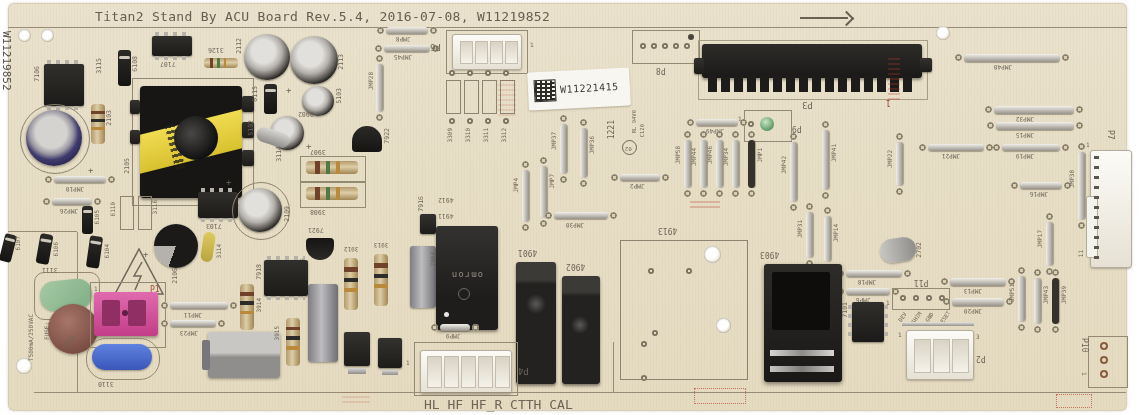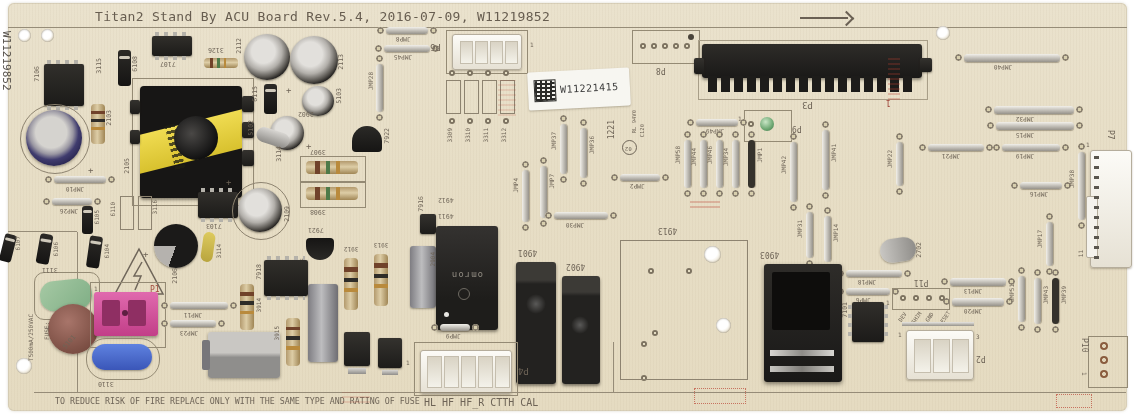--- a/index.html
+++ b/index.html
@@ -69,21 +69,21 @@
       background:repeating-linear-gradient(0deg,rgba(185,60,45,.6) 0 2px,transparent 2px 5px);}
   .redbox{position:absolute;border:1px dotted rgba(185,60,45,.65);}
   .shine{position:absolute;border-radius:50%;background:radial-gradient(circle,rgba(255,255,255,.25),transparent 70%);}
 </style>
 </head>
 <body>
 
 <div id="ph">
   <div id="board"></div>
 
-  <div class="ttl" style="left:95px;top:9px">Titan2 Stand By ACU Board Rev.5.4, 2016-07-09, W11219852</div>
+  <div class="ttl" style="left:95px;top:9px">Titan2 Stand By ACU Board Rev.5.4, 2016-07-08, W11219852</div>
   <div class="abs" style="left:800px;top:17px;width:48px;height:2px;background:#6a6054"></div>
   <div class="abs" style="left:841px;top:13px;width:9px;height:9px;border-top:2px solid #6a6054;border-right:2px solid #6a6054;transform:rotate(45deg)"></div>
   <div class="line" style="left:8px;top:27px;width:1119px;height:1px"></div>
   <div class="sl v" style="left:1px;top:31px;font-size:11px;color:#55504a">W11219852</div>
 
   <div class="hole" style="left:18px;top:29px;width:13px;height:13px"></div>
   <div class="hole" style="left:41px;top:29px;width:13px;height:13px"></div>
   <div class="hole" style="left:936px;top:26px;width:14px;height:14px"></div>
   <div class="hole" style="left:704px;top:246px;width:17px;height:17px"></div>
   <div class="hole" style="left:16px;top:358px;width:16px;height:16px"></div>
@@ -447,18 +447,17 @@
   <div class="resv" style="left:344px;top:258px;width:14px;height:52px"></div>
   <div class="sl r180 f6" style="left:344px;top:246px">3912</div>
   <div class="resv" style="left:374px;top:254px;width:14px;height:52px"></div>
   <div class="sl r180 f6" style="left:374px;top:242px">3913</div>
   <div class="jh" style="left:170px;top:302px;width:58px"></div>
   <div class="sl r180 f6" style="left:184px;top:312px">JMP11</div>
   <div class="jh" style="left:170px;top:320px;width:46px"></div>
   <div class="sl r180 f6" style="left:180px;top:330px">JMP23</div>
 
   <div class="line" style="left:34px;top:392px;width:1092px;height:1px"></div>
-  <div class="sl" style="left:55px;top:397px;font-size:8.3px">TO REDUCE RISK OF FIRE REPLACE ONLY WITH THE SAME TYPE AND RATING OF FUSE</div>
-  <div class="sl" style="left:424px;top:398px;font-size:10px">HL  HF  HF_R  CTTH  CAL</div>
+  <div class="sl" style="left:424px;top:398px;font-size:13px">HL  HF  HF_R  CTTH  CAL</div>
   <div class="redmark" style="left:342px;top:392px;width:28px;height:11px;opacity:.25"></div>
   <div class="redbox" style="left:694px;top:388px;width:50px;height:14px"></div>
   <div class="redbox" style="left:1056px;top:394px;width:34px;height:12px"></div>
 </div>
 
 </body></html>

